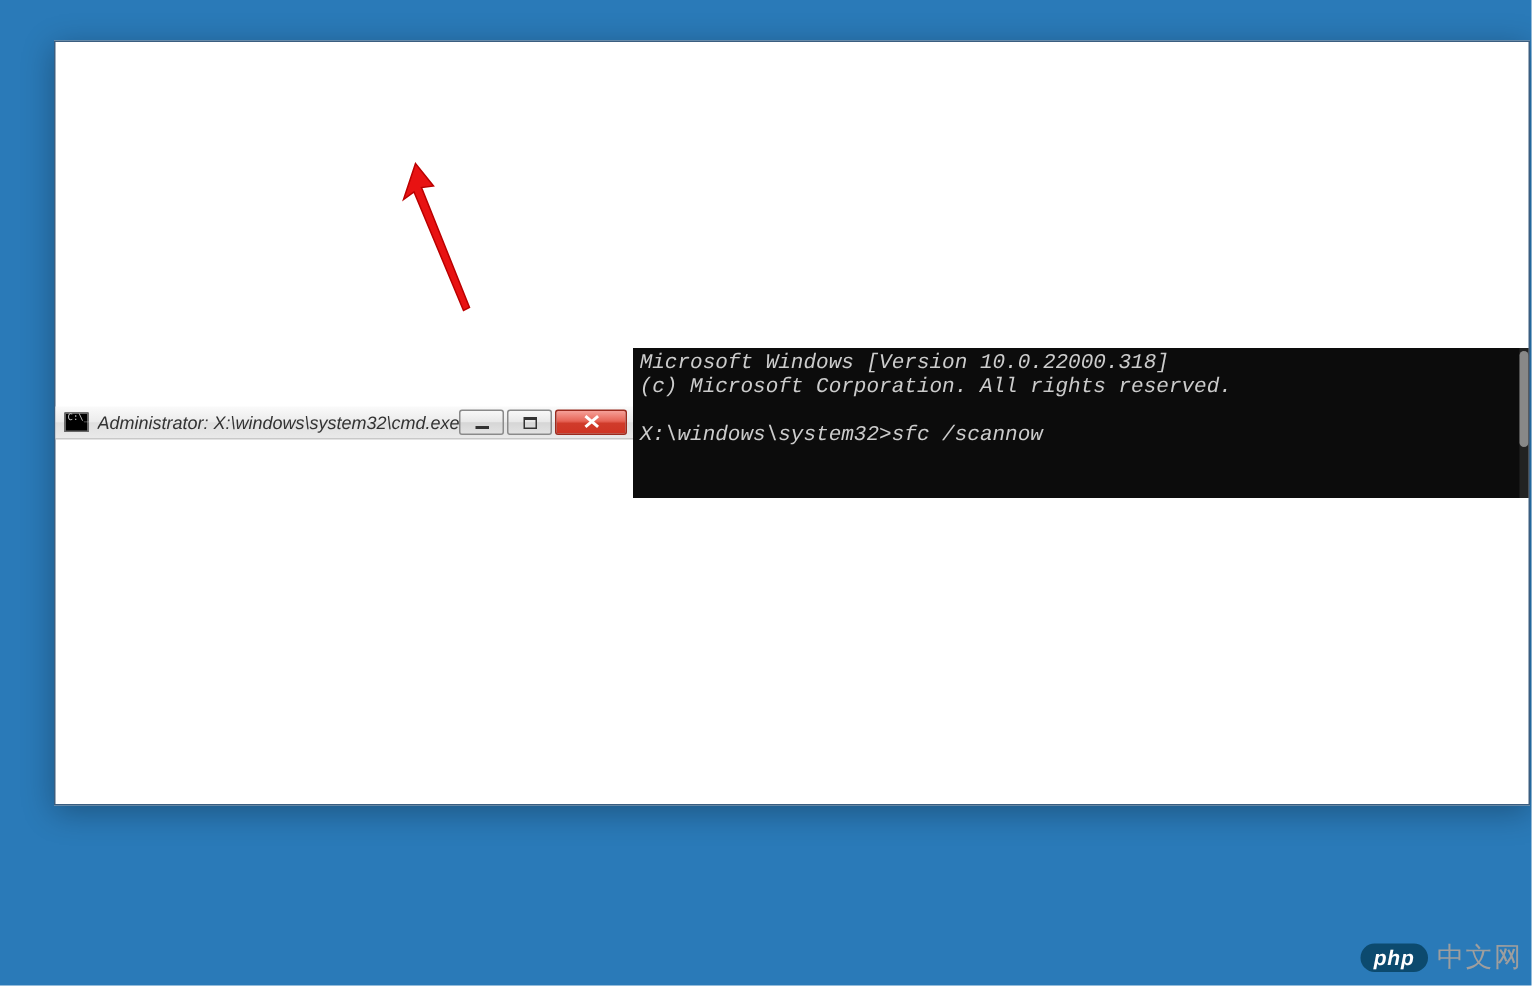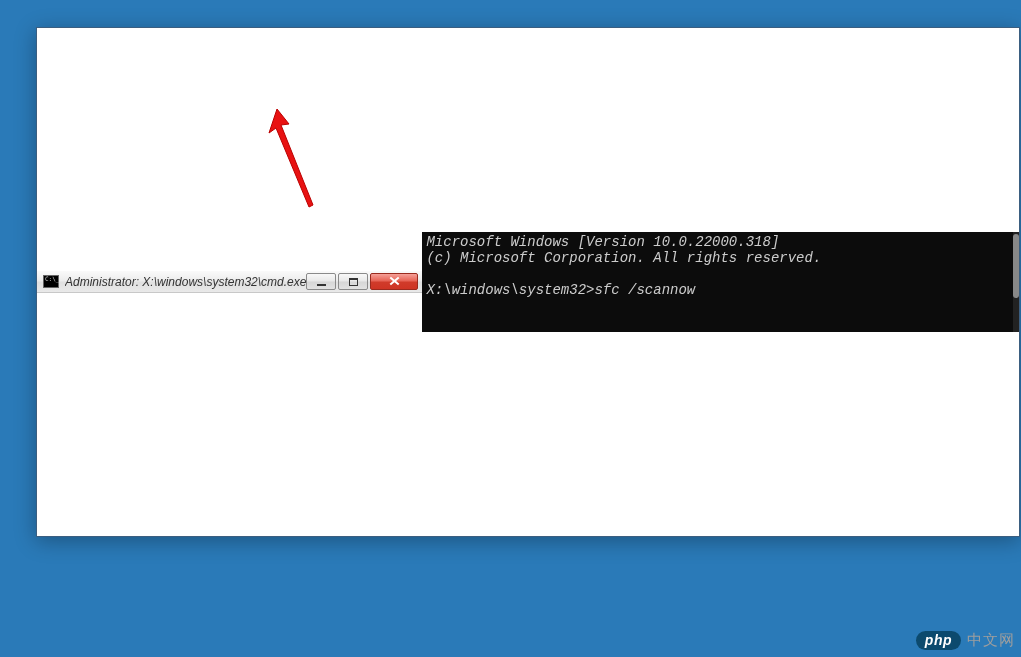--- a/index.html
+++ b/index.html
@@ -140,21 +140,21 @@
       color: #fff;
       font-style: italic;
       font-weight: bold;
       font-size: 14px;
       padding: 1px 9px 2px 9px;
       border-radius: 11px;
       letter-spacing: 0.5px;
     }
     .wm-text {
       color: #9e9e9e;
-      font-size: 15px;
+      font-size: 18px;
       letter-spacing: 1px;
     }
   </style>
 </head>
 <body>
 
 <div class="window">
   <div class="titlebar">
     <div class="title-icon"></div>
     <div class="title-text">Administrator: X:\windows\system32\cmd.exe</div>

